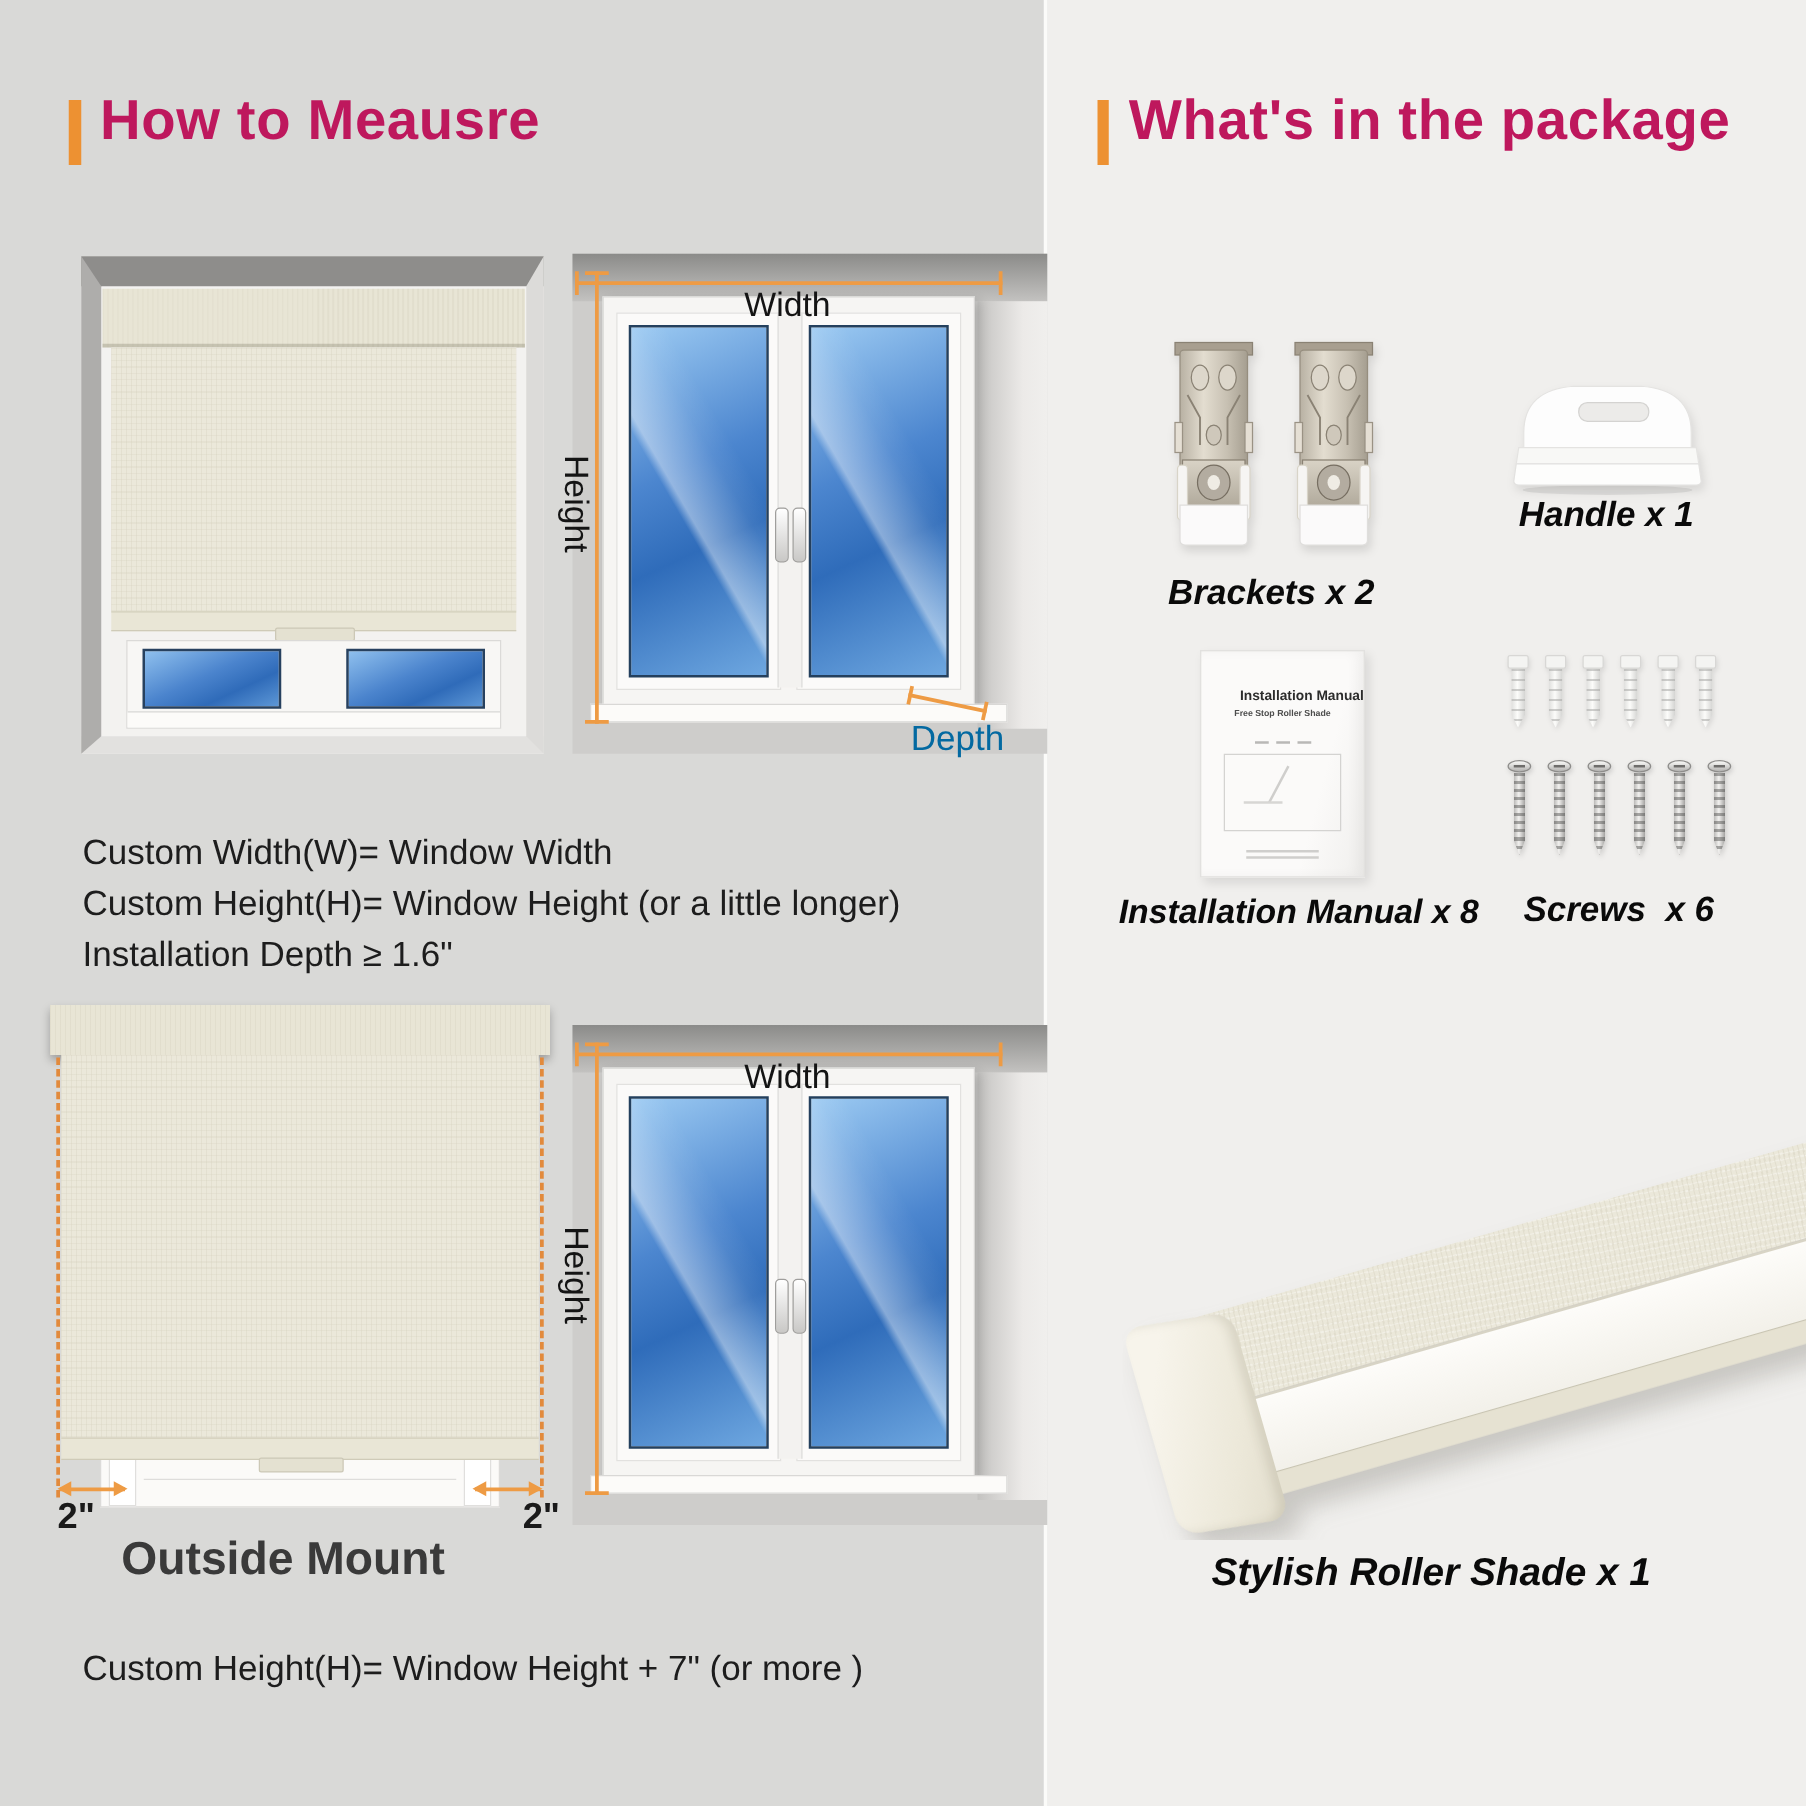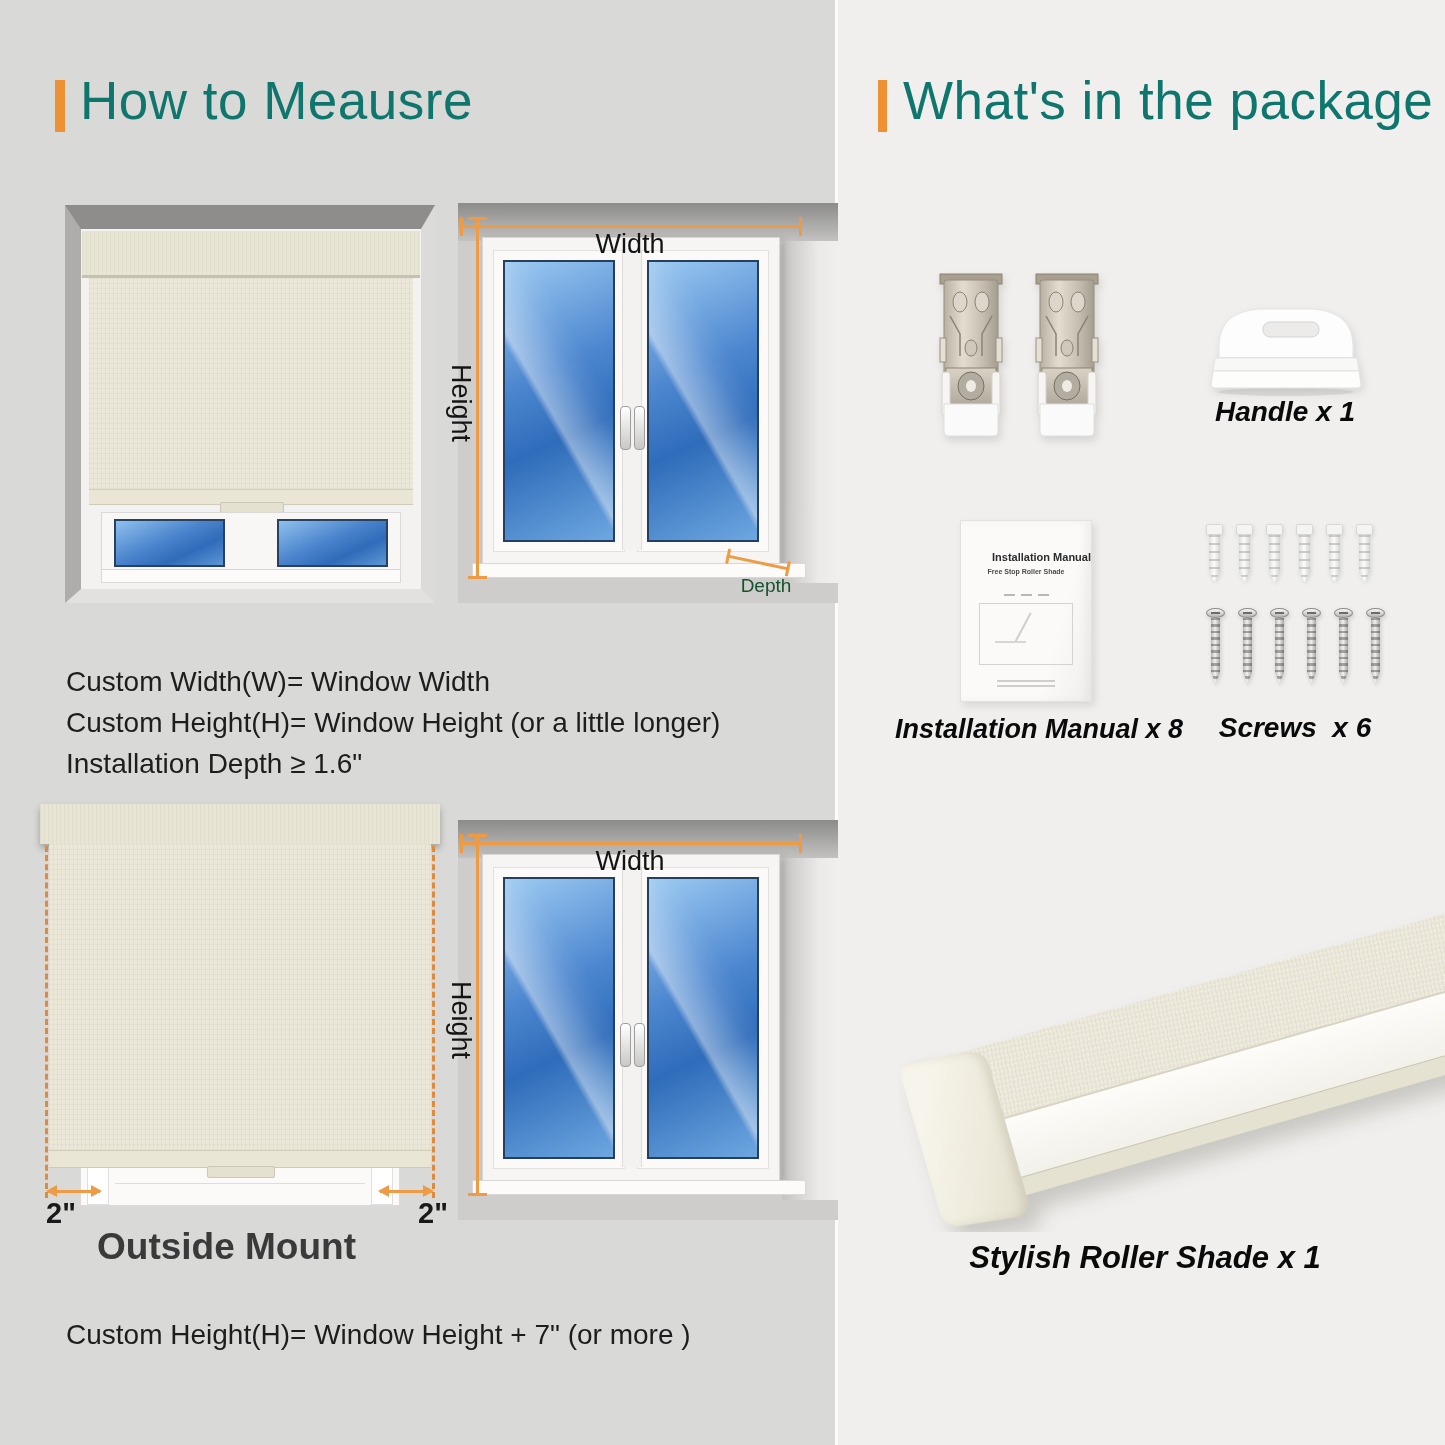--- a/index.html
+++ b/index.html
@@ -2,21 +2,21 @@
 <html lang="en"><head>
 <meta charset="utf-8">
 <style>
   html,body{margin:0;padding:0;background:#ffffff;font-family:"Liberation Sans",sans-serif;}
   .page{position:relative;width:1445px;height:1445px;overflow:hidden;background:#f0efed;}
   .left-panel{position:absolute;left:0;top:0;width:835px;height:1445px;background:#d9d9d7;border-right:3px solid #fbfbf9;}
   .right-panel{position:absolute;left:838px;top:0;width:607px;height:1445px;background:#f0efed;}
 
   
   .accent-bar{position:absolute;width:10px;height:52px;background:#ED9132;}
-  .sec-title{position:absolute;margin:0;font-size:53px;font-weight:normal;color:#0f766e;letter-spacing:0.5px;white-space:nowrap;}
+  .sec-title{position:absolute;margin:0;font-size:45px;font-weight:bold;color:#be185d;letter-spacing:0.5px;white-space:nowrap;}
 
   
   .body-line{position:absolute;margin:0;font-size:28px;color:#1d1d1d;white-space:pre-wrap;}
   .mount-heading{position:absolute;margin:0;font-size:37px;font-weight:bold;color:#3a3a3a;white-space:nowrap;}
   .item-label{position:absolute;font-size:28px;font-weight:bold;font-style:italic;color:#0a0a0a;text-align:center;white-space:pre-wrap;}
 
   
   .fabric{background-color:#ebe8da;background-image:
     repeating-linear-gradient(90deg, rgba(211,206,187,.32) 0 1px, rgba(255,255,255,0) 1px 4px),
     repeating-linear-gradient(0deg, rgba(211,206,187,.26) 0 1px, rgba(255,255,255,0) 1px 5px);}
@@ -64,21 +64,21 @@
   .m-line-v{position:absolute;width:3px;background:#EE9B44;}
   .m-line-v::before,.m-line-v::after{content:"";position:absolute;left:-8px;height:3px;width:19px;background:#EE9B44;}
   .m-line-v::before{top:0;}
   .m-line-v::after{bottom:0;}
   .lbl-w{position:absolute;left:24px;top:26px;width:296px;text-align:center;font-size:27px;color:#141414;}
   .lbl-h{position:absolute;left:-18px;top:140px;width:36px;height:120px;writing-mode:vertical-rl;text-align:center;font-size:27px;color:#141414;}
   .depth-line{position:absolute;left:268px;top:358px;width:64px;height:3px;background:#EE9B44;transform:rotate(12deg);}
   .depth-line::before,.depth-line::after{content:"";position:absolute;top:-6px;width:3px;height:15px;background:#EE9B44;}
   .depth-line::before{left:0;}
   .depth-line::after{right:0;}
-  .lbl-d{position:absolute;left:258px;top:372px;width:100px;text-align:center;font-size:19px;color:#14532d;}
+  .lbl-d{position:absolute;left:258px;top:372px;width:100px;text-align:center;font-size:28px;color:#0369a1;}
 
   
   .outside-illo{position:absolute;left:40px;top:800px;width:400px;height:428px;}
   .om-window{position:absolute;left:40px;right:40px;top:366px;height:38px;background:#fbfaf8;border:1px solid #dcdbd9;}
   .om-jamb{position:absolute;top:0;bottom:0;width:20px;background:#ffffff;border:1px solid #e0dfdd;}
   .om-jamb.lft{left:6px;}
   .om-jamb.rgt{right:6px;}
   .om-sillline{position:absolute;left:34px;right:34px;top:16px;height:1px;background:#dedddb;}
   .om-headrail{position:absolute;left:0;right:0;top:4px;height:40px;background:#e8e5d5;
     background-image:repeating-linear-gradient(90deg, rgba(210,205,186,.3) 0 1px, transparent 1px 4px);
@@ -267,20 +267,21 @@
             <rect x="54" y="100" width="8" height="44" rx="3" fill="#f6f5f3" stroke="#d8d4c8"></rect>
             <ellipse cx="33" cy="114" rx="13" ry="14" fill="#b3aca0" stroke="#776f62"></ellipse>
             <ellipse cx="33" cy="114" rx="5" ry="6" fill="#efece4"></ellipse>
             <path d="M6 132 L60 132 L60 160 Q60 164 56 164 L10 164 Q6 164 6 160 Z" fill="#fbfafa" stroke="#dfdedc"></path>
           </g>
         </defs>
         <use href="#bk" x="2" y="2"></use>
         <use href="#bk" x="98" y="2"></use>
       </svg>
     </div>
+    <div class="item-label" style="left:48px;top:458px;width:262px;">Brackets x 2</div>
 
     <div class="handle-fig" style="left:362px;">
       <svg width="172" height="102" viewBox="0 0 172 102">
         <ellipse cx="86" cy="96" rx="68" ry="4" fill="rgba(0,0,0,0.08)"></ellipse>
         <path d="M19 62 L19 50 Q19 16 59 13 L113 13 Q153 16 153 50 L153 62 Z" fill="#fdfdfd" stroke="#e4e3e1"></path>
         <rect x="63" y="26" width="56" height="15" rx="7" fill="#ecebe9" stroke="#d4d3d1"></rect>
         <line x1="21" y1="62" x2="151" y2="62" stroke="#dcdbd9"></line>
         <path d="M15 62 L157 62 L159 75 L13 75 Z" fill="#f8f8f6" stroke="#e4e3e1"></path>
         <path d="M13 75 L159 75 L161 89 Q161 92 157 92 L15 92 Q11 92 11 89 Z" fill="#fdfdfc" stroke="#e2e1df"></path>
       </svg>

